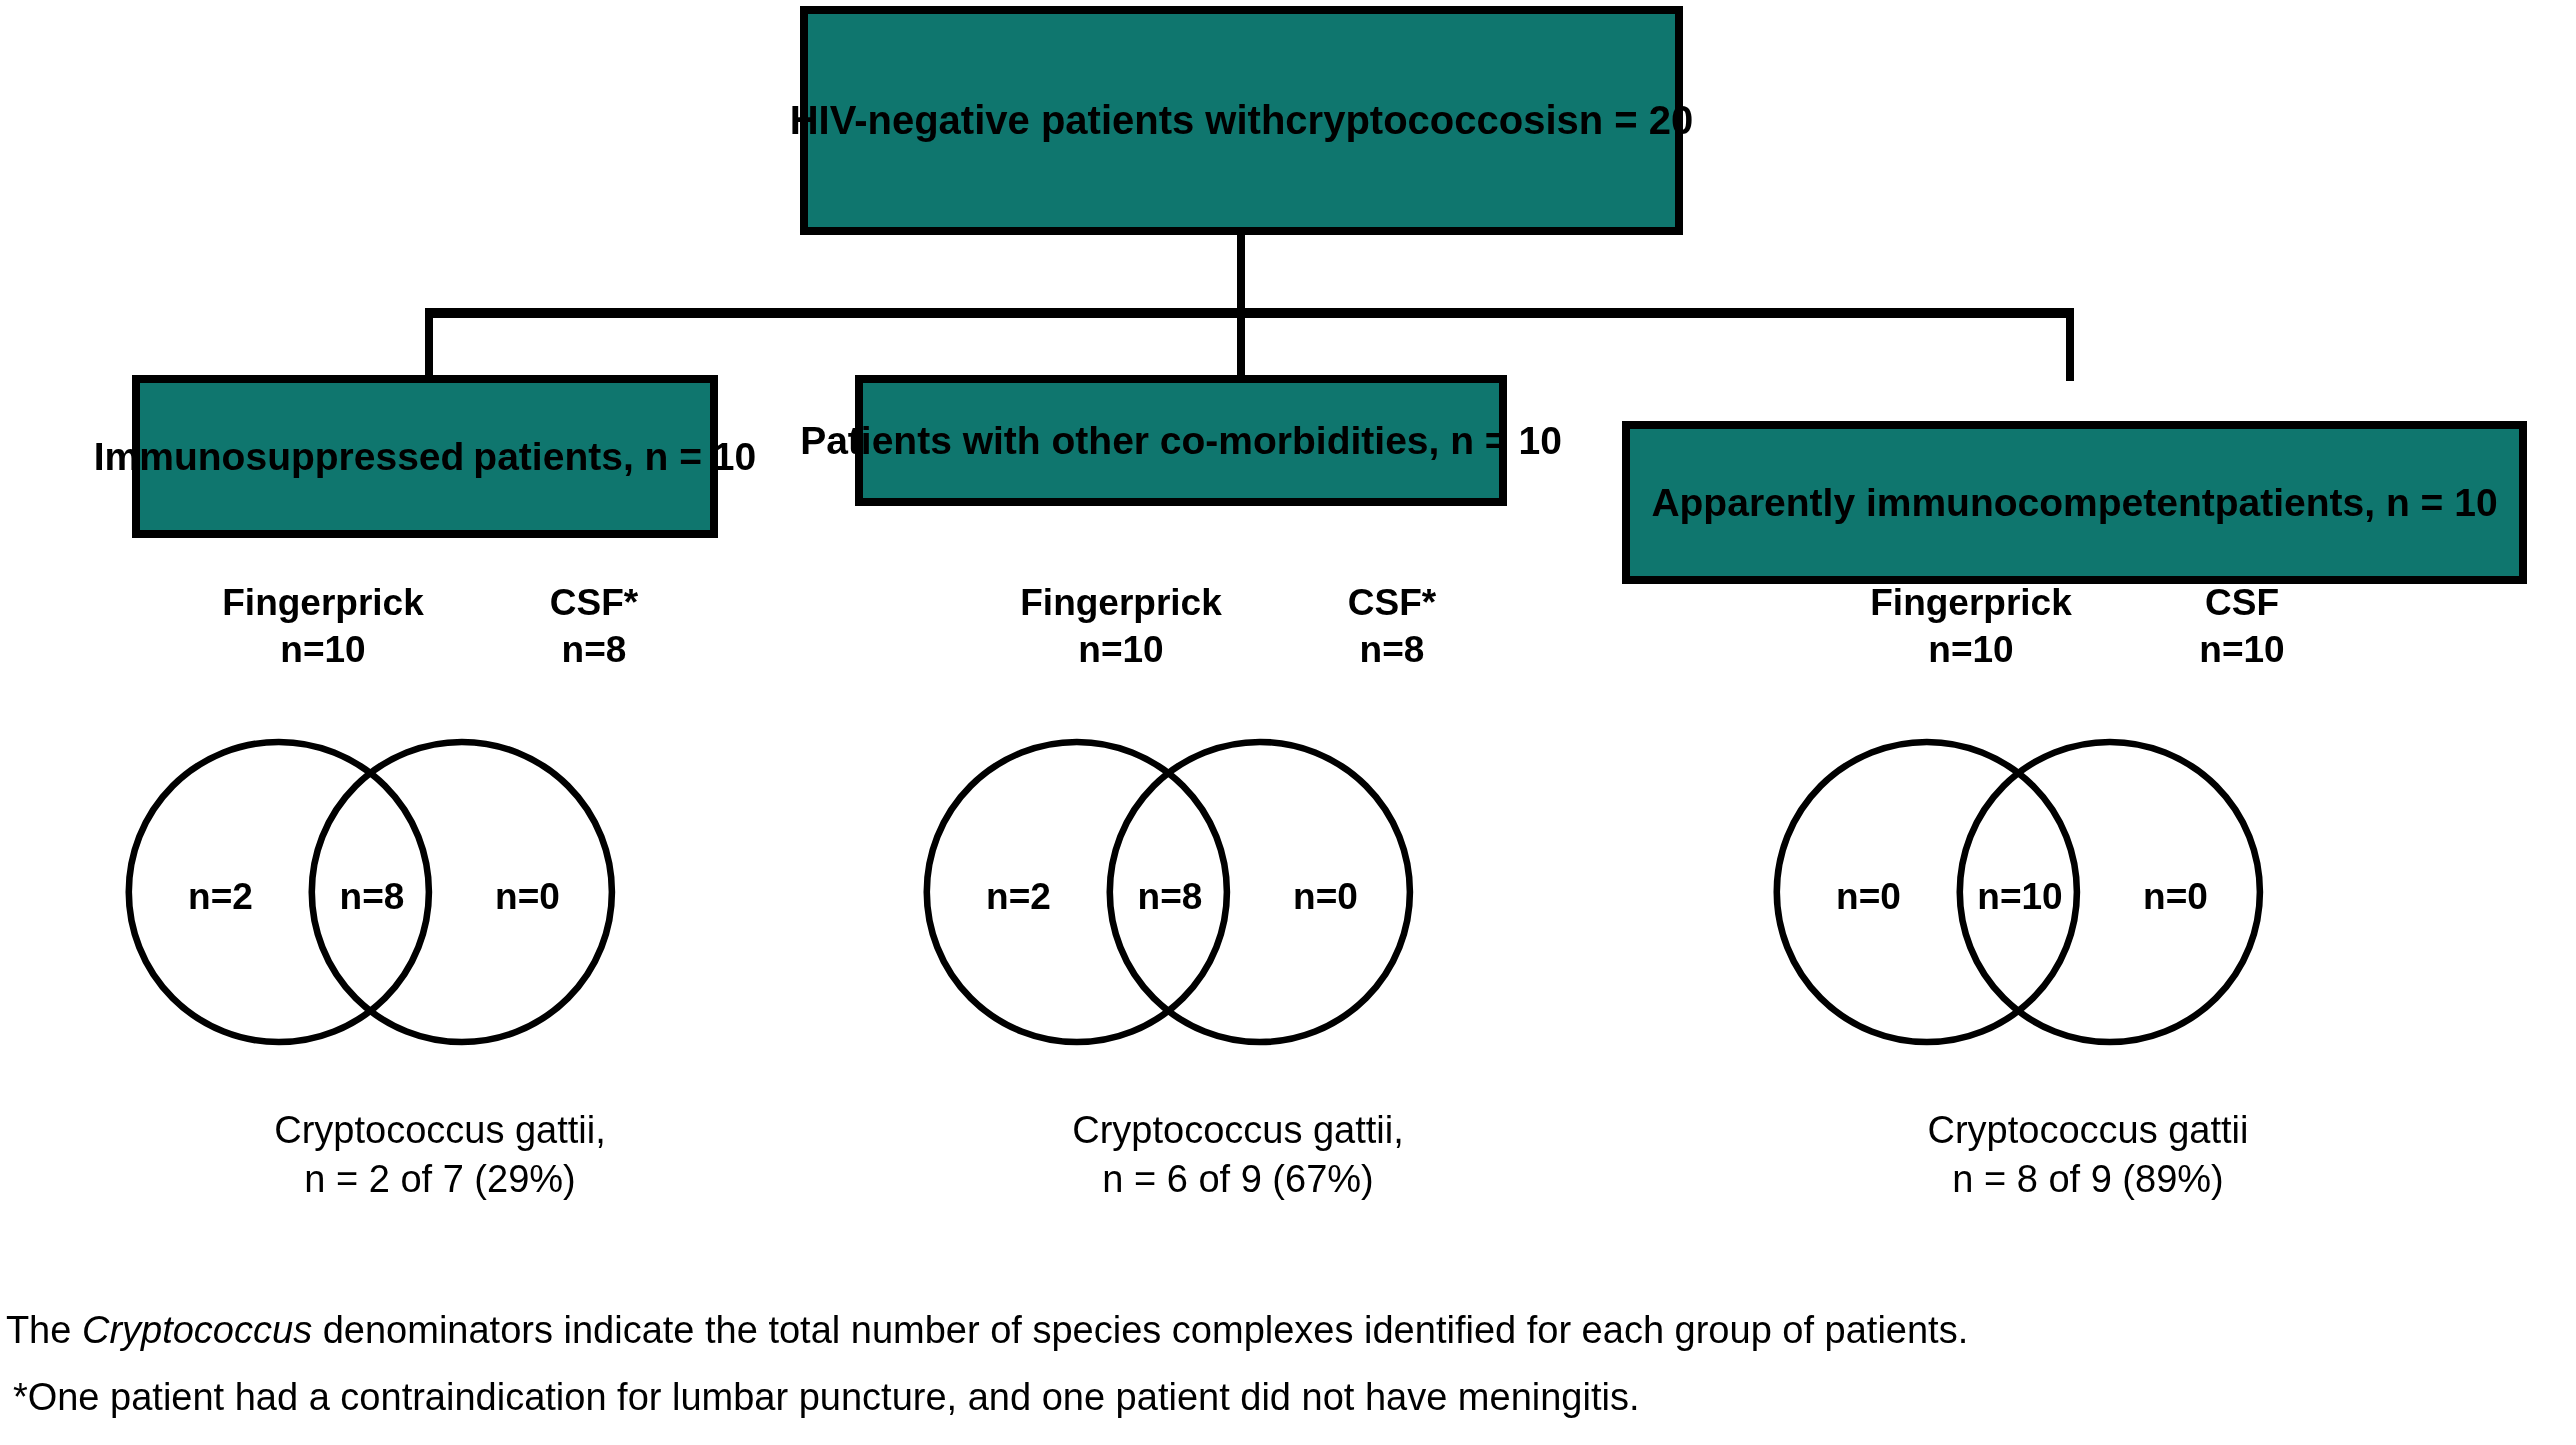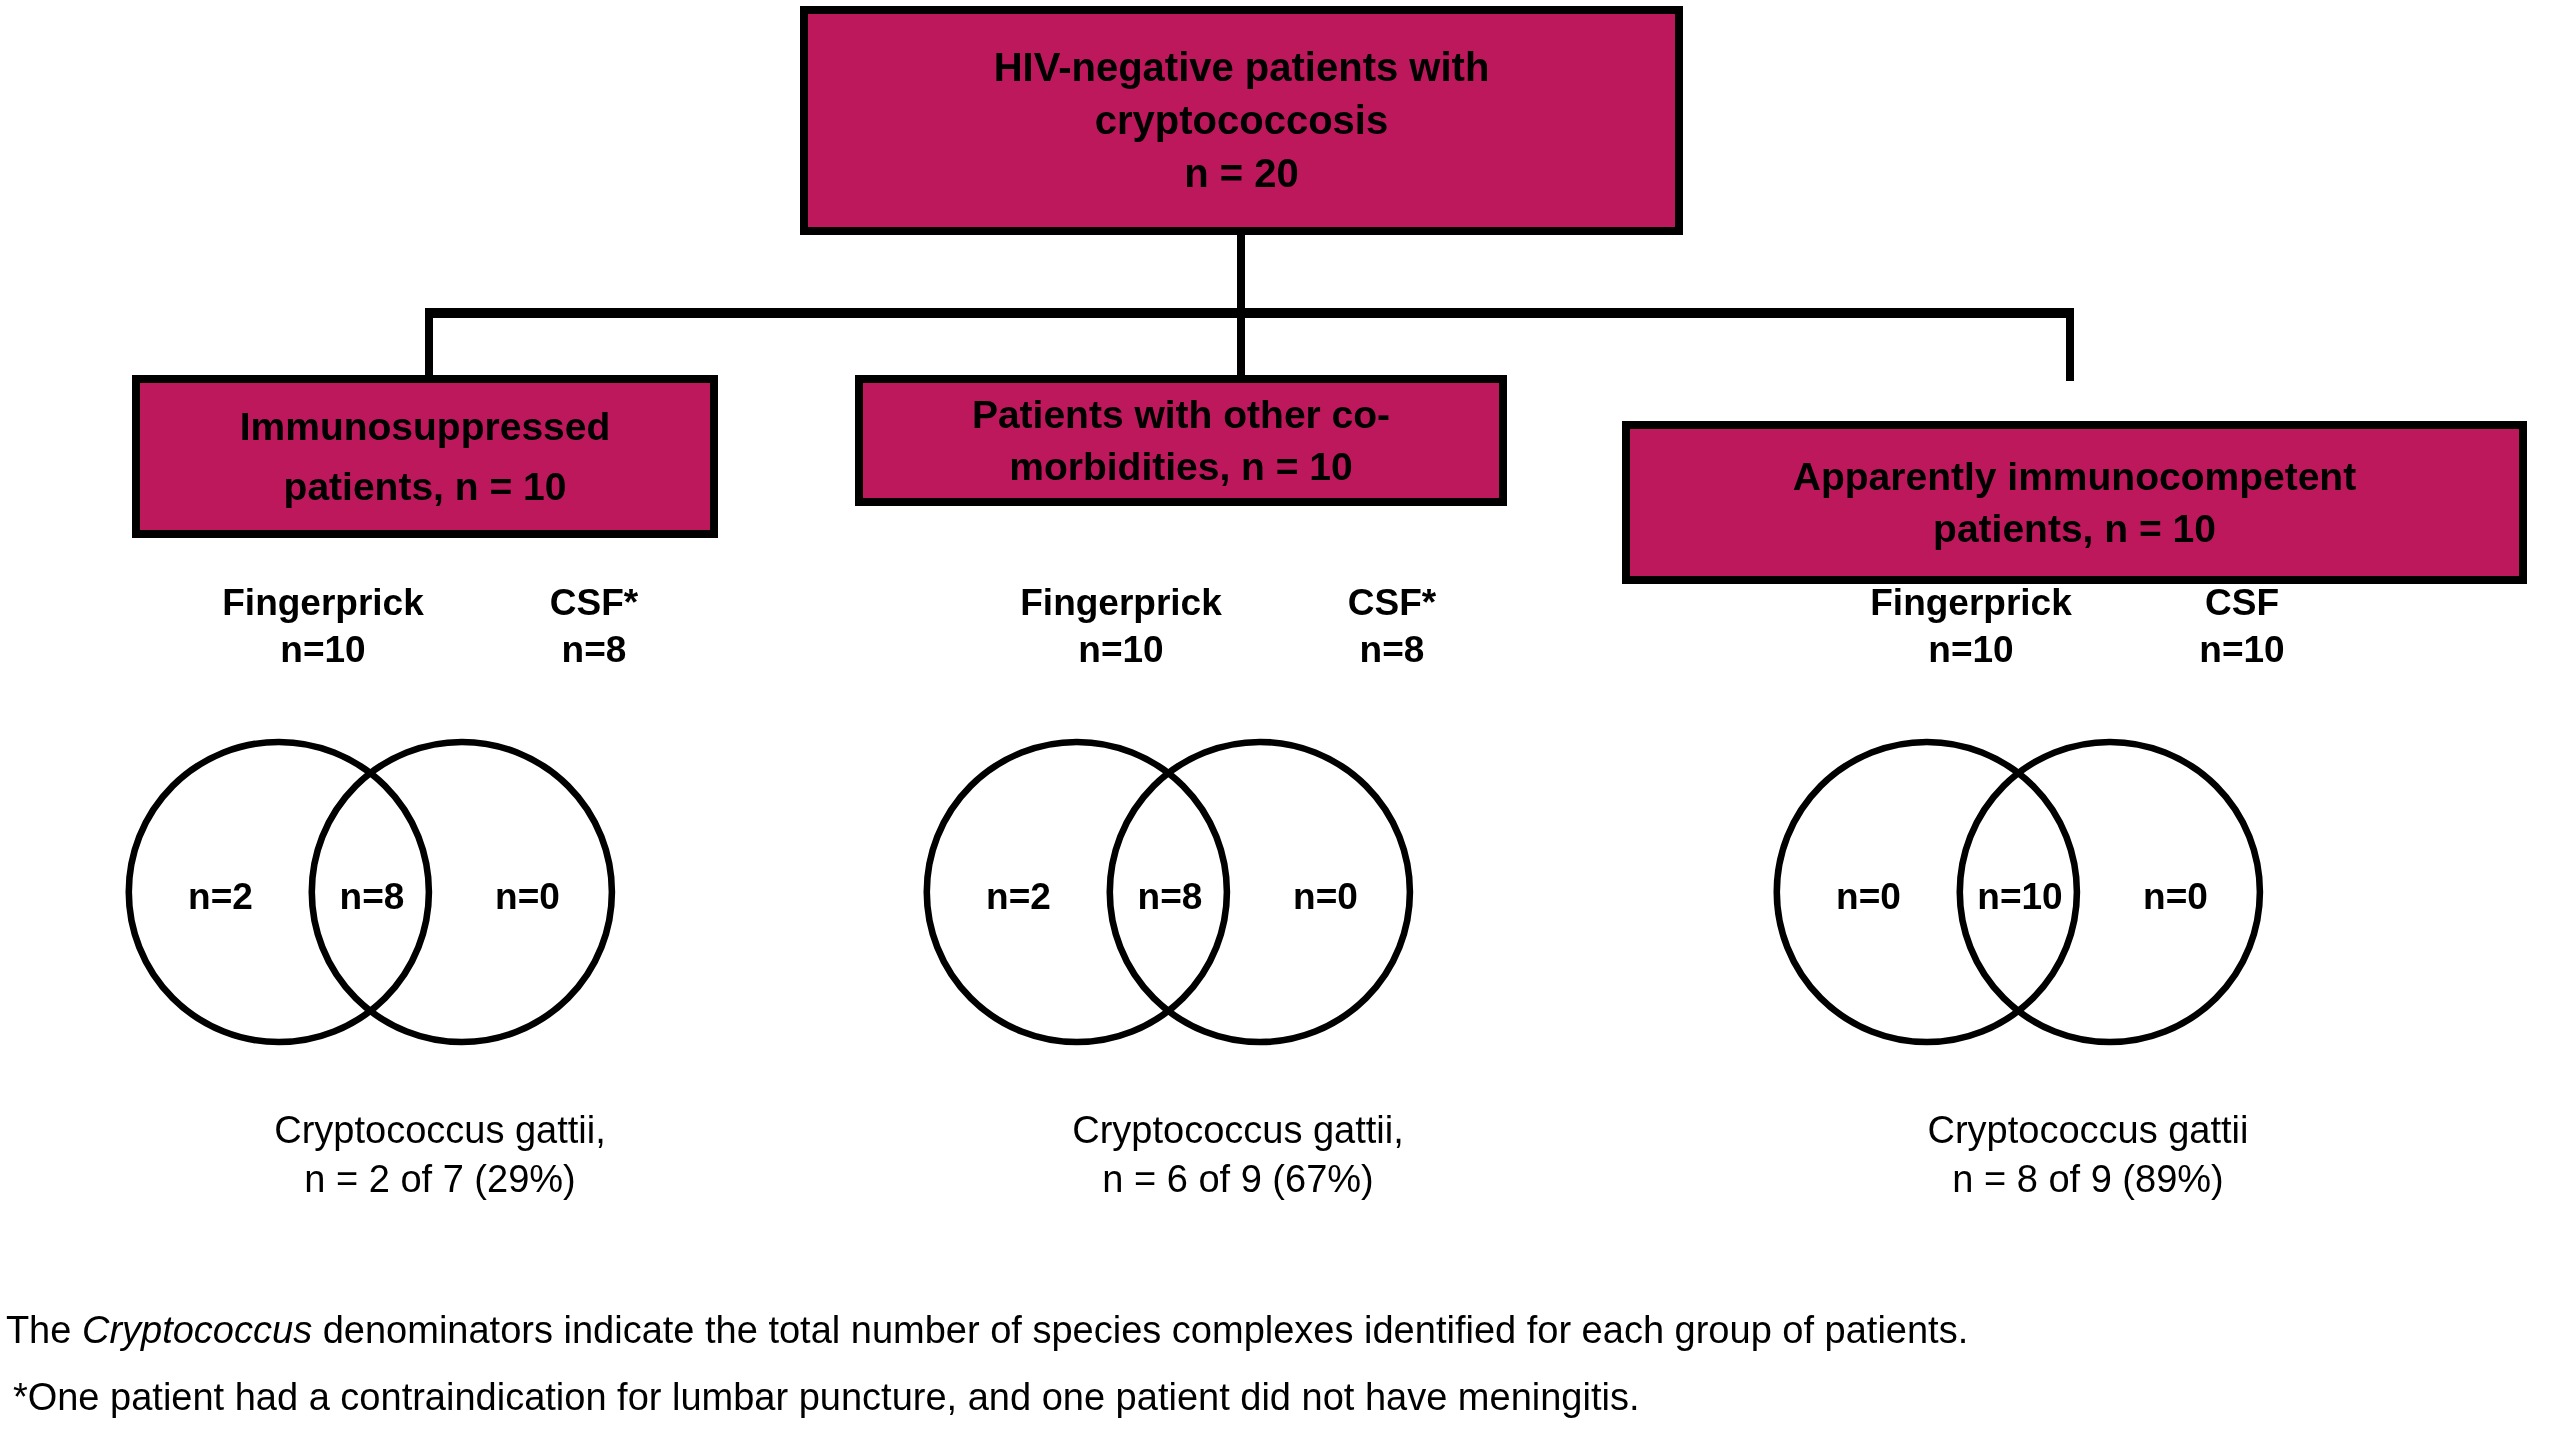--- a/index.html
+++ b/index.html
@@ -14,23 +14,23 @@
     font-family: "Liberation Sans", sans-serif;
     color: #000000;
     overflow: hidden;
   }
 
   
   .node-box {
     position: absolute;
     box-sizing: border-box;
     border: 8px solid #000000;
-    background: #be185d;
+    background: #0f766e;
     display: flex;
-    flex-direction: column;
+    flex-direction: row;
     align-items: center;
     justify-content: center;
     text-align: center;
     font-weight: bold;
     line-height: 1.32;
     z-index: 3;
   }
   .node-line { display: block; white-space: nowrap; }
 
   #root-box {

